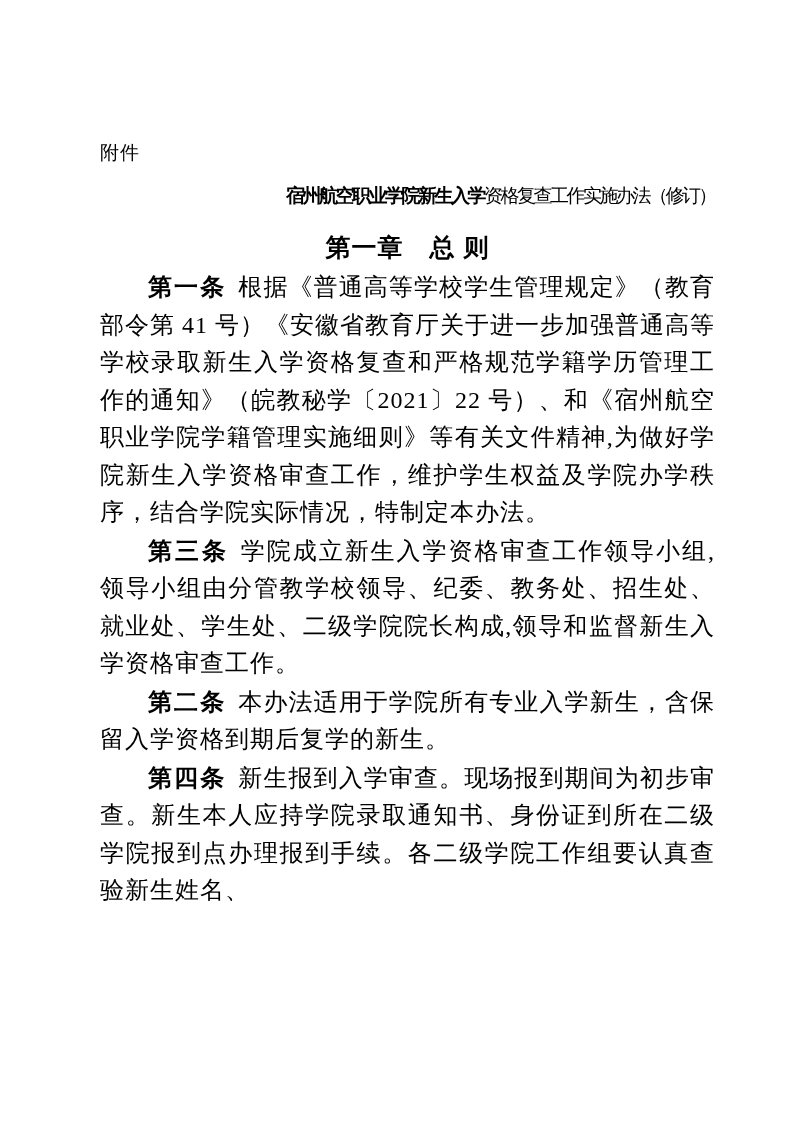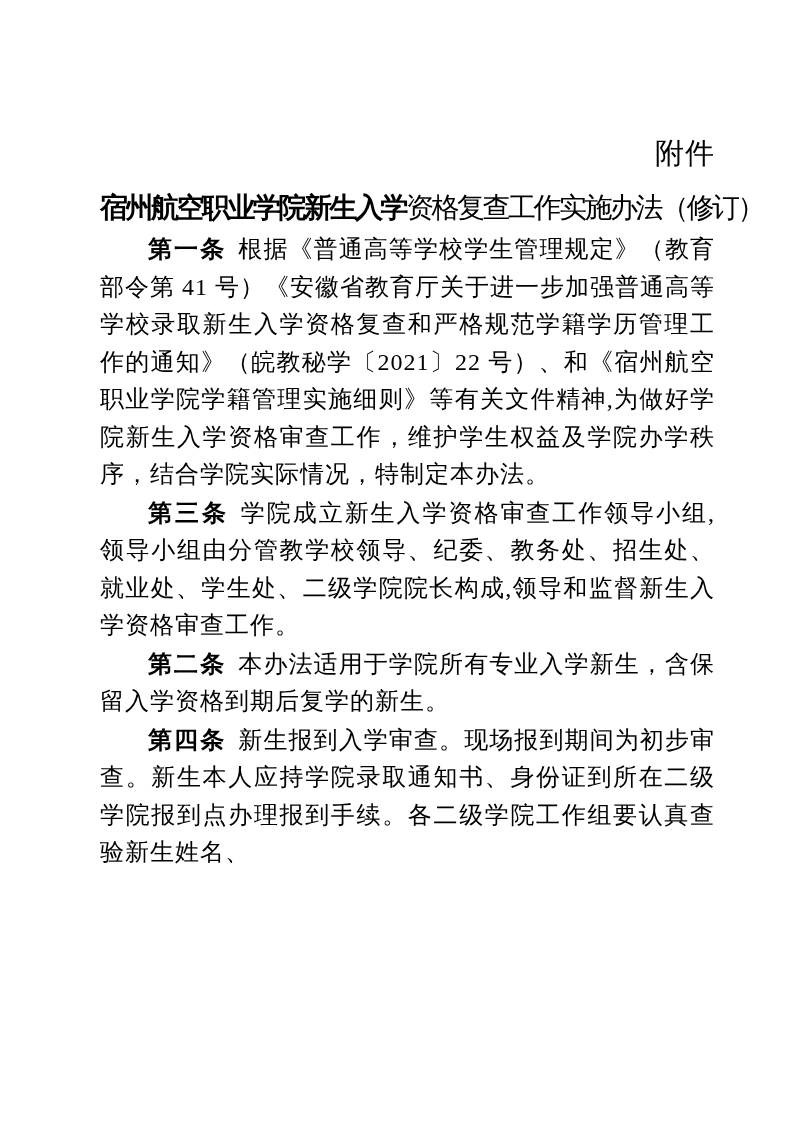--- a/index.html
+++ b/index.html
@@ -13,32 +13,31 @@
     height: 1122px;
     margin: 0 auto;
     background: #ffffff;
     color: #000000;
     box-sizing: border-box;
     padding: 140px 79px 0 100px;
     overflow: hidden;
     font-family: "Liberation Serif", "DejaVu Serif", serif;
   }
   .attachment-label {
-    font-size: 29px;
+    font-size: 19px;
     line-height: 26px;
     letter-spacing: 1px;
-    text-align: right;
   }
   .doc-title {
-    margin-top: 24px;
-    font-size: 28px;
+    margin-top: 12px;
+    font-size: 19px;
     line-height: 36px;
     letter-spacing: -2.5px;
     white-space: nowrap;
-    text-align: center;
+    text-align: right;
   }
   .doc-title .t-bold {
     font-weight: bold;
     font-family: "Liberation Sans", "DejaVu Sans", sans-serif;
   }
   .doc-title .t-reg {
     font-weight: normal;
   }
   .chapter-heading {
     font-size: 25px;
@@ -74,20 +73,21 @@
 </style>
 </head>
 <body>
 
 <div class="page">
 
   <div class="attachment-label">附件</div>
 
   <div class="doc-title"><span class="t-bold">宿州航空职业学院新生入学</span><span class="t-reg">资格复查工作实施办法（修订）</span></div>
 
+  <div class="chapter-heading first">第一章　总 则</div>
 
   <div class="body-block">
 
     <p class="para"><span class="lead">第一条</span><span>根据《普通高等学校学生管理规定》（教育部令第 41 号）《安徽省教育厅关于进一步加强普通高等学校录取新生入学资格复查和严格规范学籍学历管理工作的通知》（皖教秘学〔2021〕22 号）、和《宿州航空职业学院学籍管理实施细则》等有关文件精神,为做好学院新生入学资格审查工作，维护学生权益及学院办学秩序，结合学院实际情况，特制定本办法。</span></p>
 
     <p class="para"><span class="lead">第三条</span><span>学院成立新生入学资格审查工作领导小组,领导小组由分管教学校领导、纪委、教务处、招生处、就业处、学生处、二级学院院长构成,领导和监督新生入学资格审查工作。</span></p>
 
     <p class="para"><span class="lead">第二条</span><span>本办法适用于学院所有专业入学新生，含保留入学资格到期后复学的新生。</span></p>
 
 

